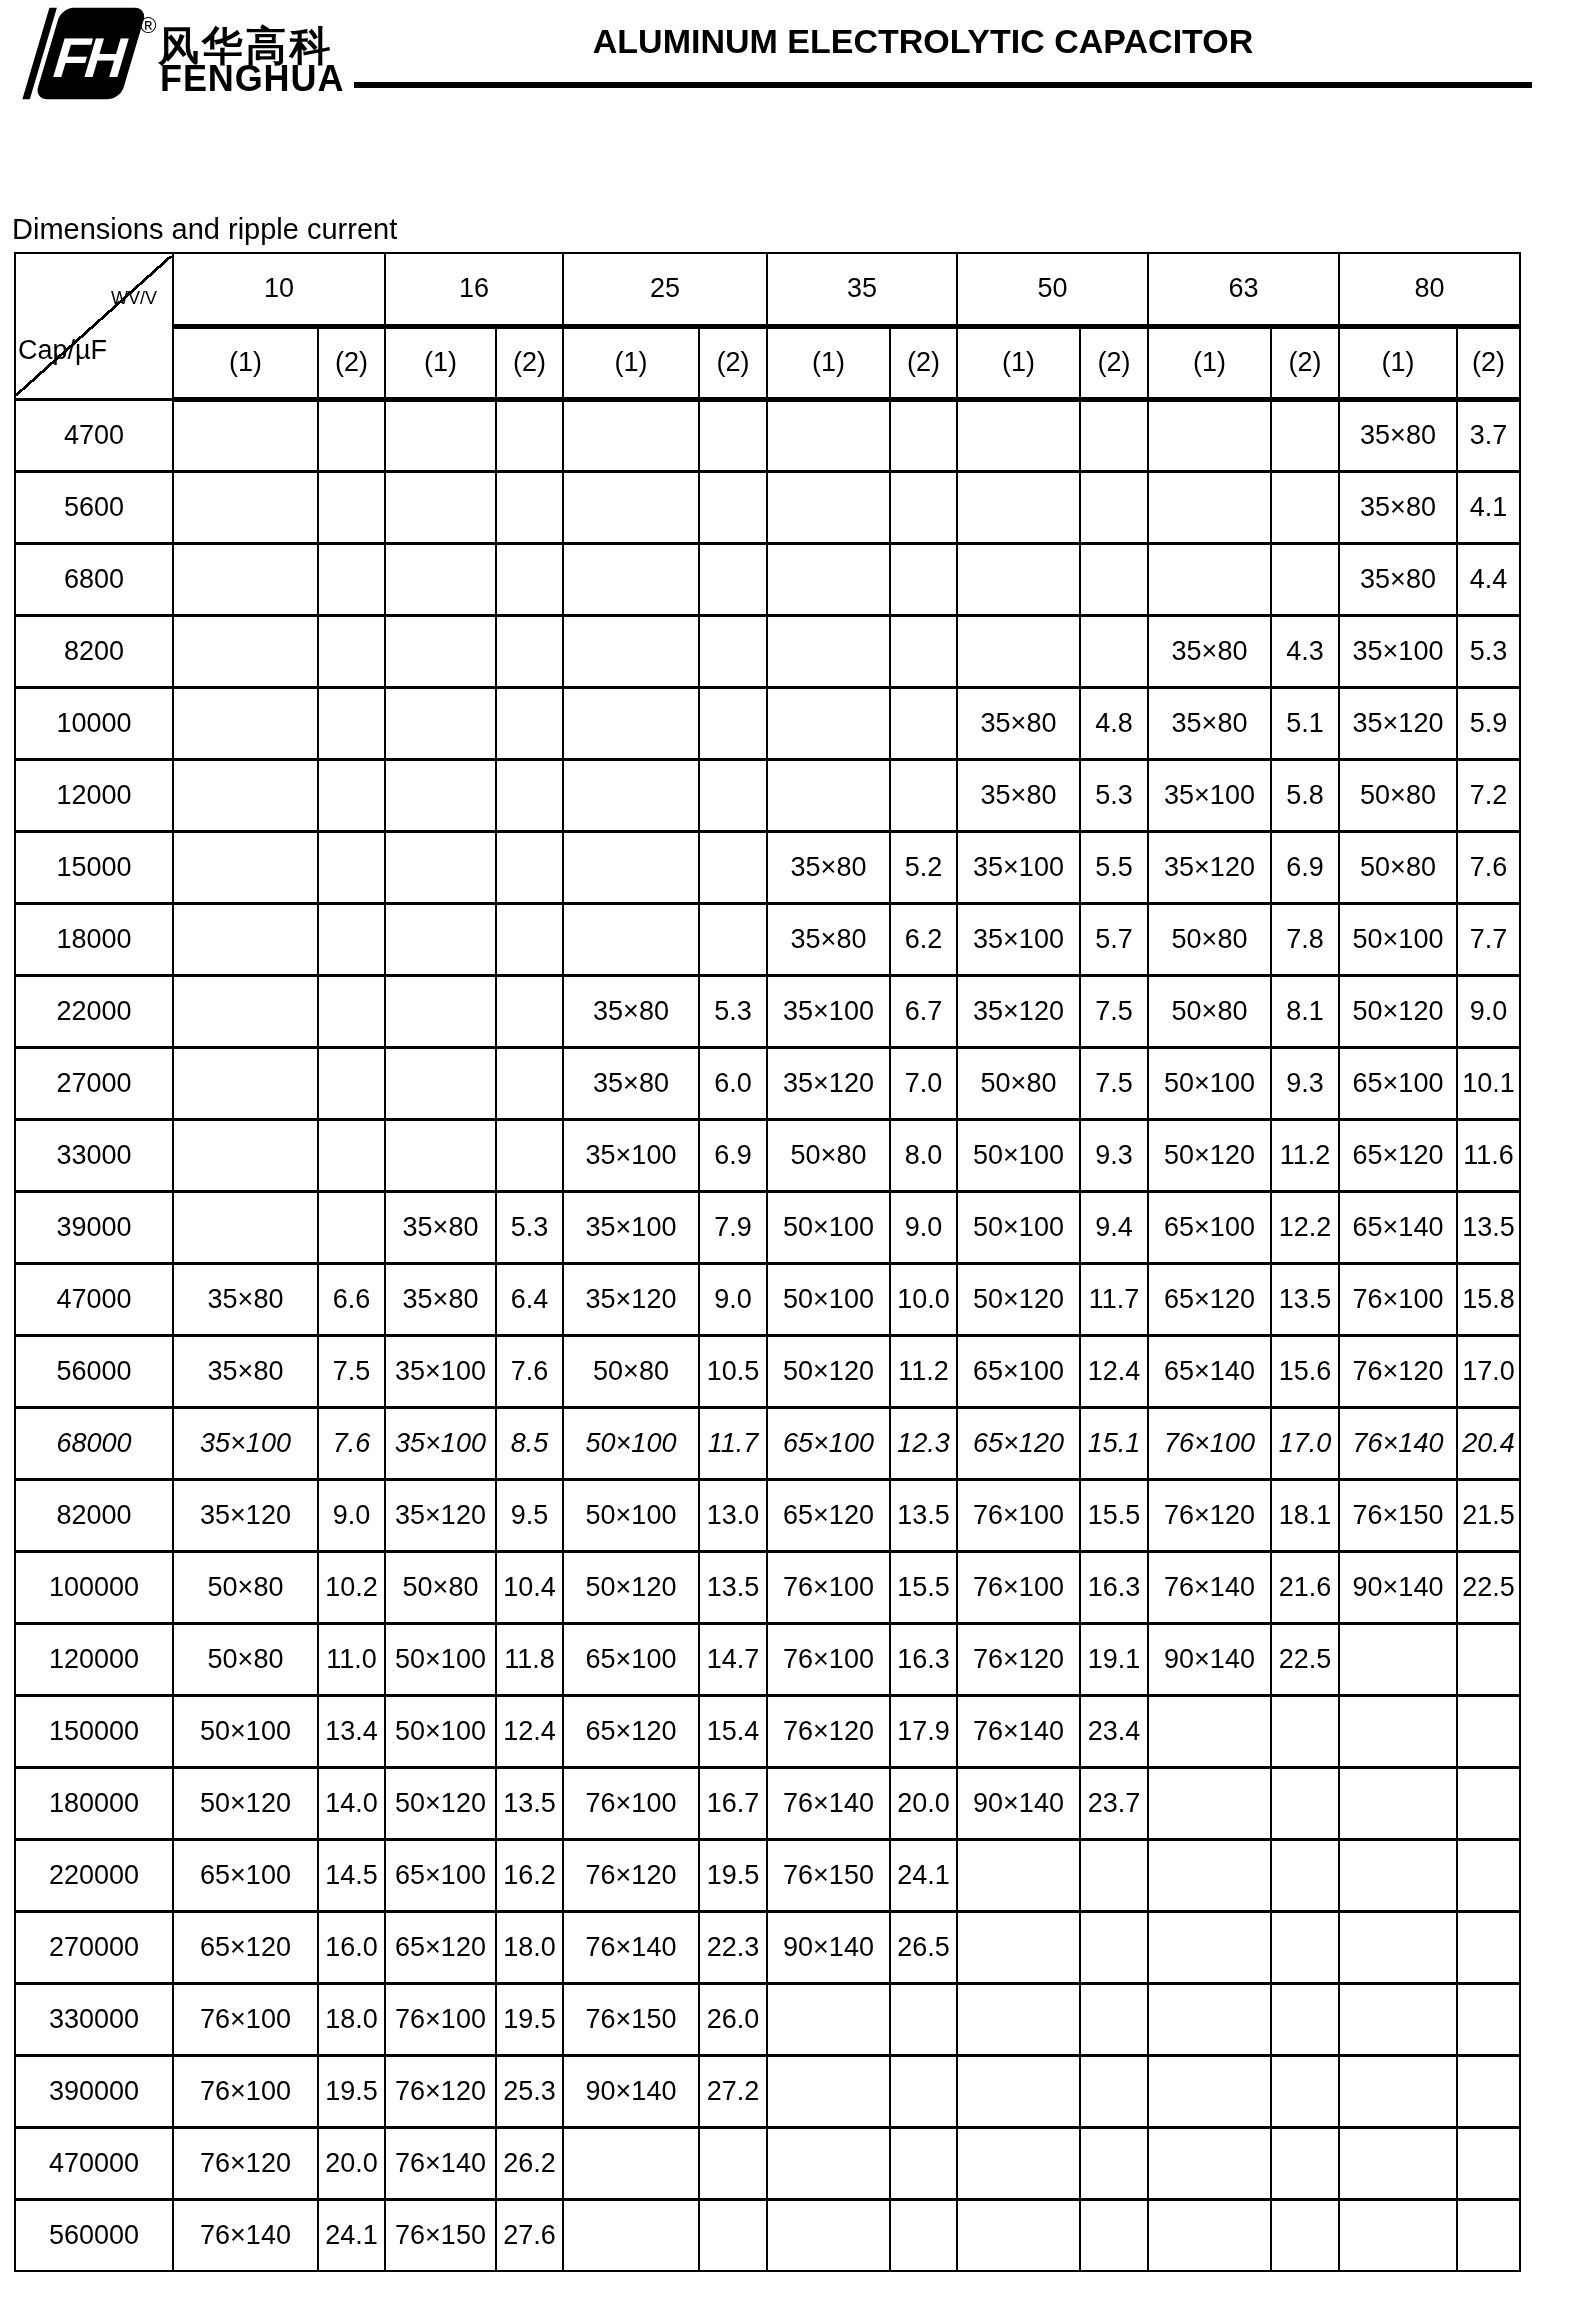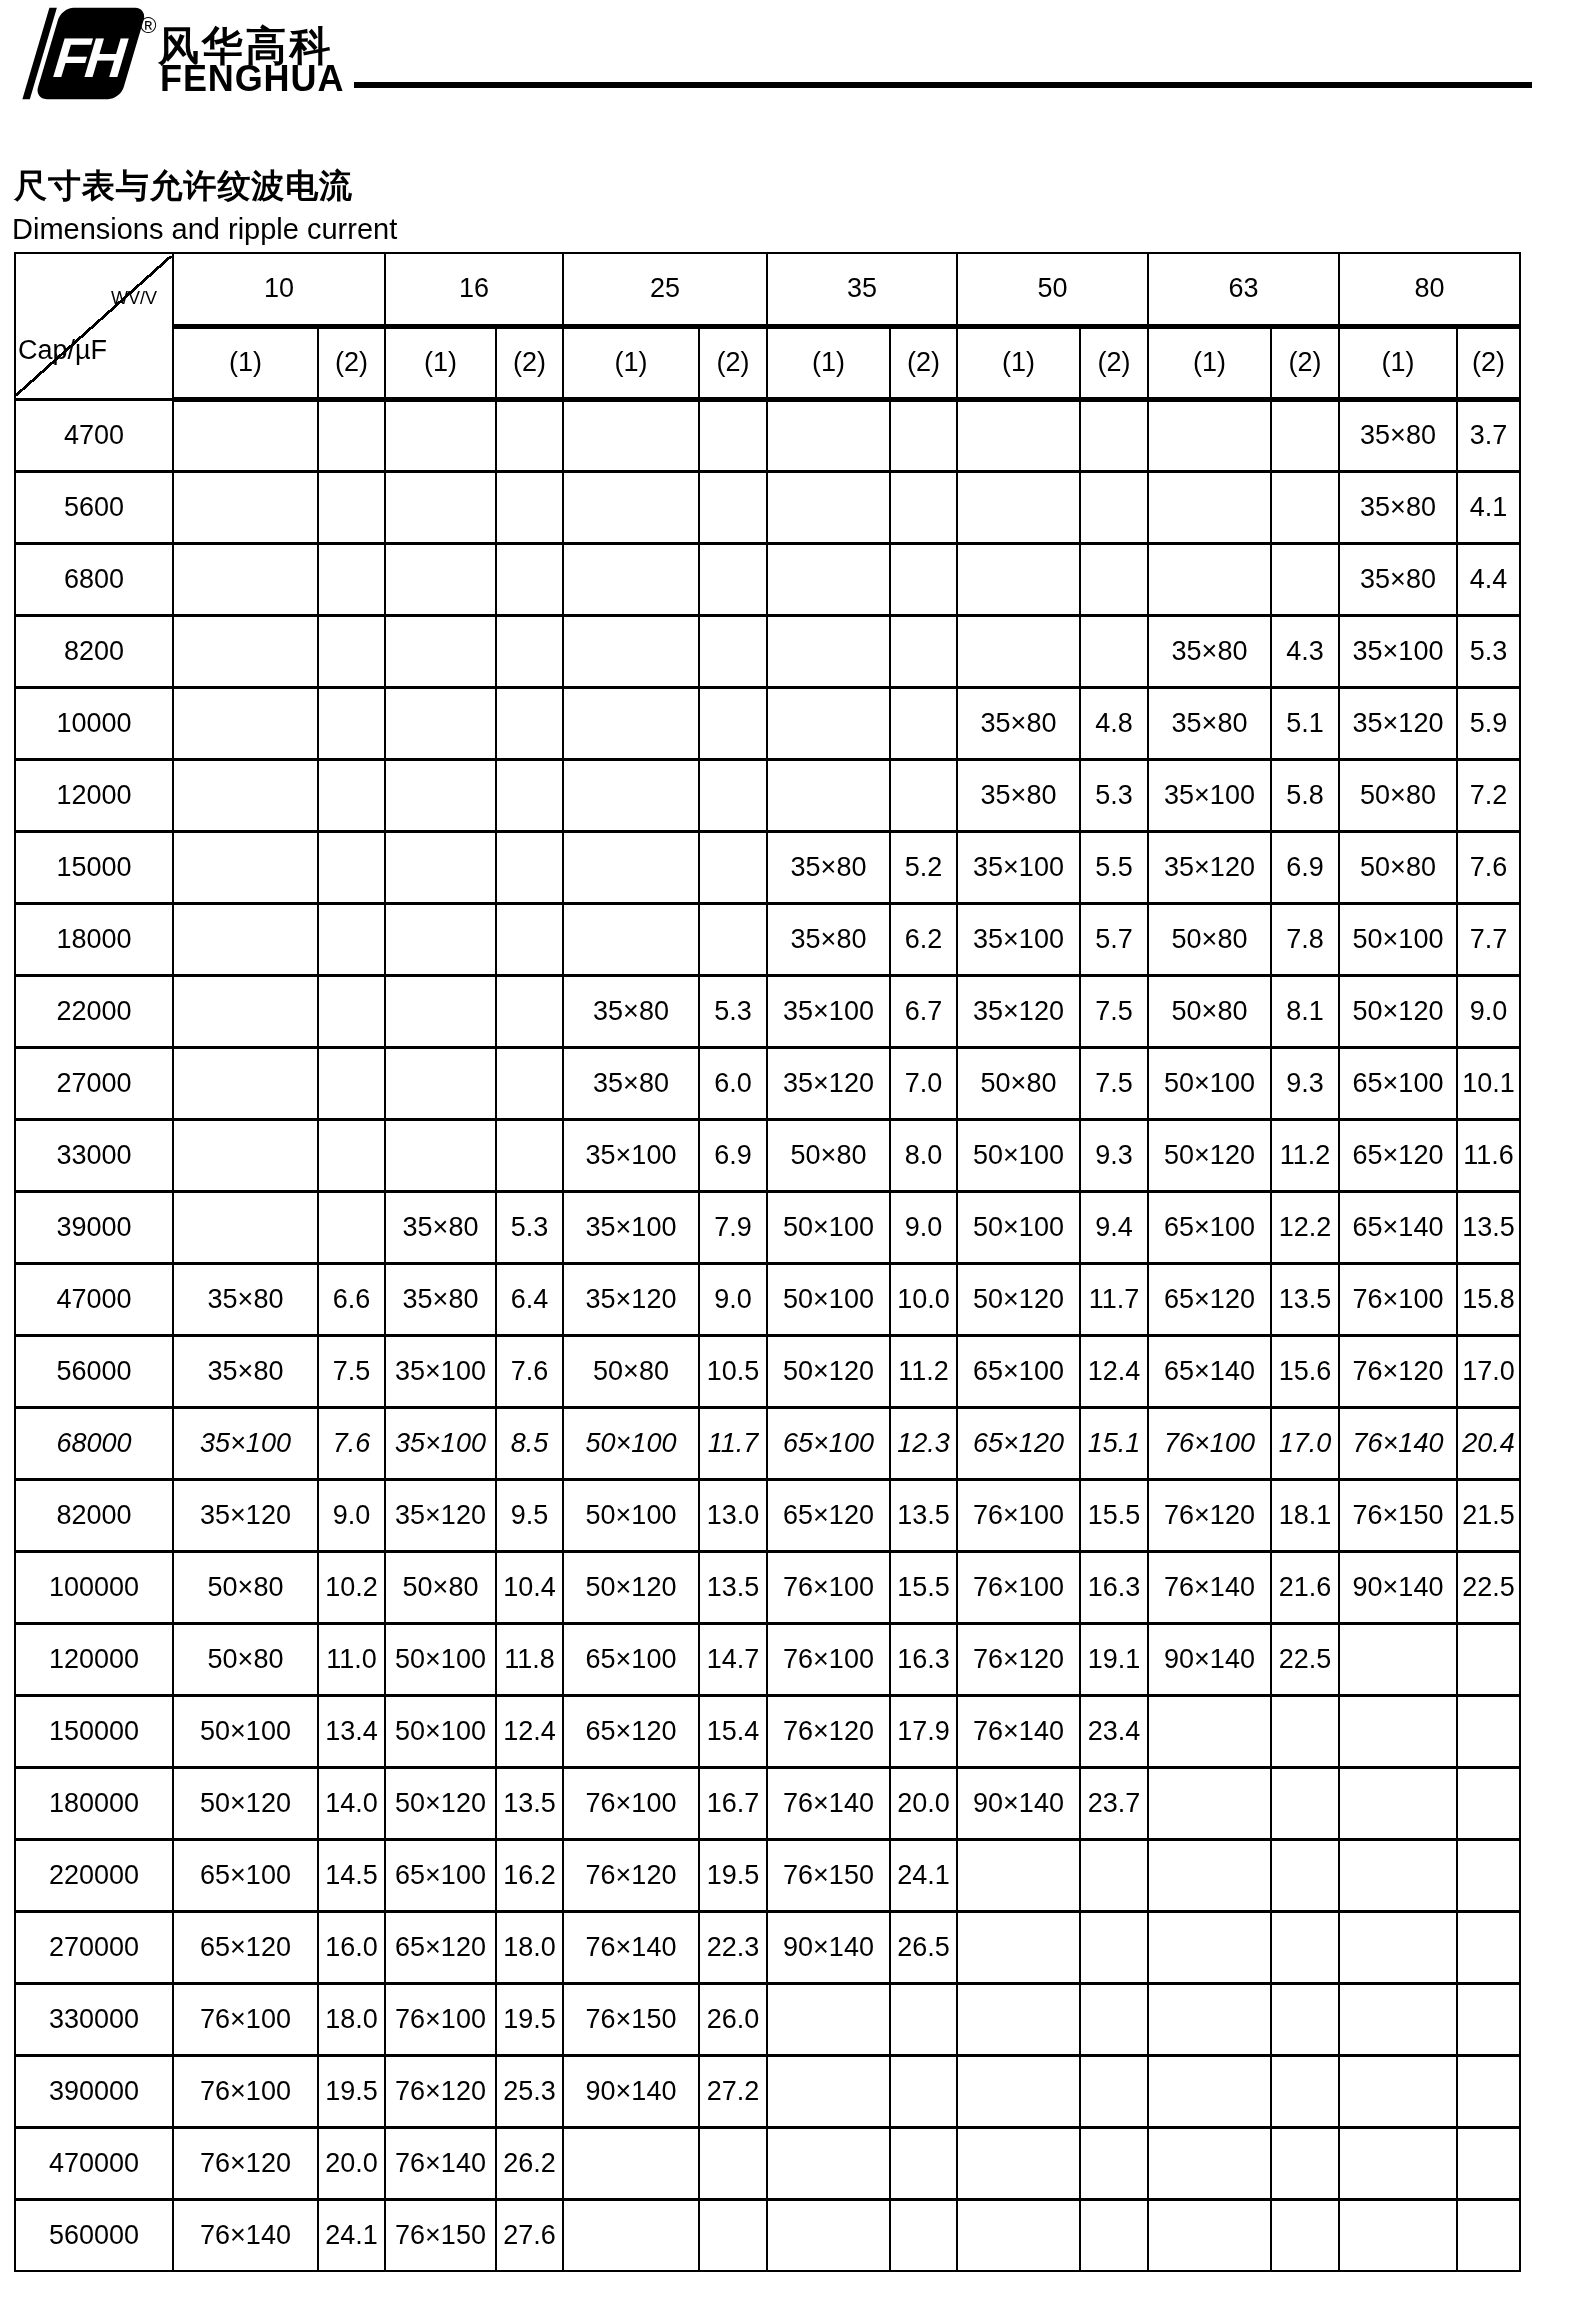--- a/index.html
+++ b/index.html
@@ -43,23 +43,23 @@
     <g transform="skewX(-16.5)">
       <rect x="31" y="2" width="8" height="98" fill="#000"></rect>
       <rect x="44" y="2" width="92" height="98" rx="13" fill="#000"></rect>
       <text x="90" y="76" text-anchor="middle" font-size="60" font-weight="bold" font-family="'Liberation Sans', sans-serif" fill="#ffffff" letter-spacing="-3">FH</text>
     </g>
   </svg>
   <span class="reg-mark">®</span>
   <div class="brand-cn">风华高科</div>
   <div class="brand-en">FENGHUA</div>
 
+  <div class="doc-title">ALUMINUM ELECTROLYTIC CAPACITOR</div>
   <div class="title-rule"></div>
 
-  <div class="sec-cn">尺寸表与允许纹波电流</div>
   <div class="sec-en">Dimensions and ripple current</div>
 
   <table class="dim">
       <colgroup>
         <col style="width: 158px;">
         <col style="width: 145px;">
         <col style="width: 67px;">
         <col style="width: 111px;">
         <col style="width: 67px;">
         <col style="width: 136px;">

